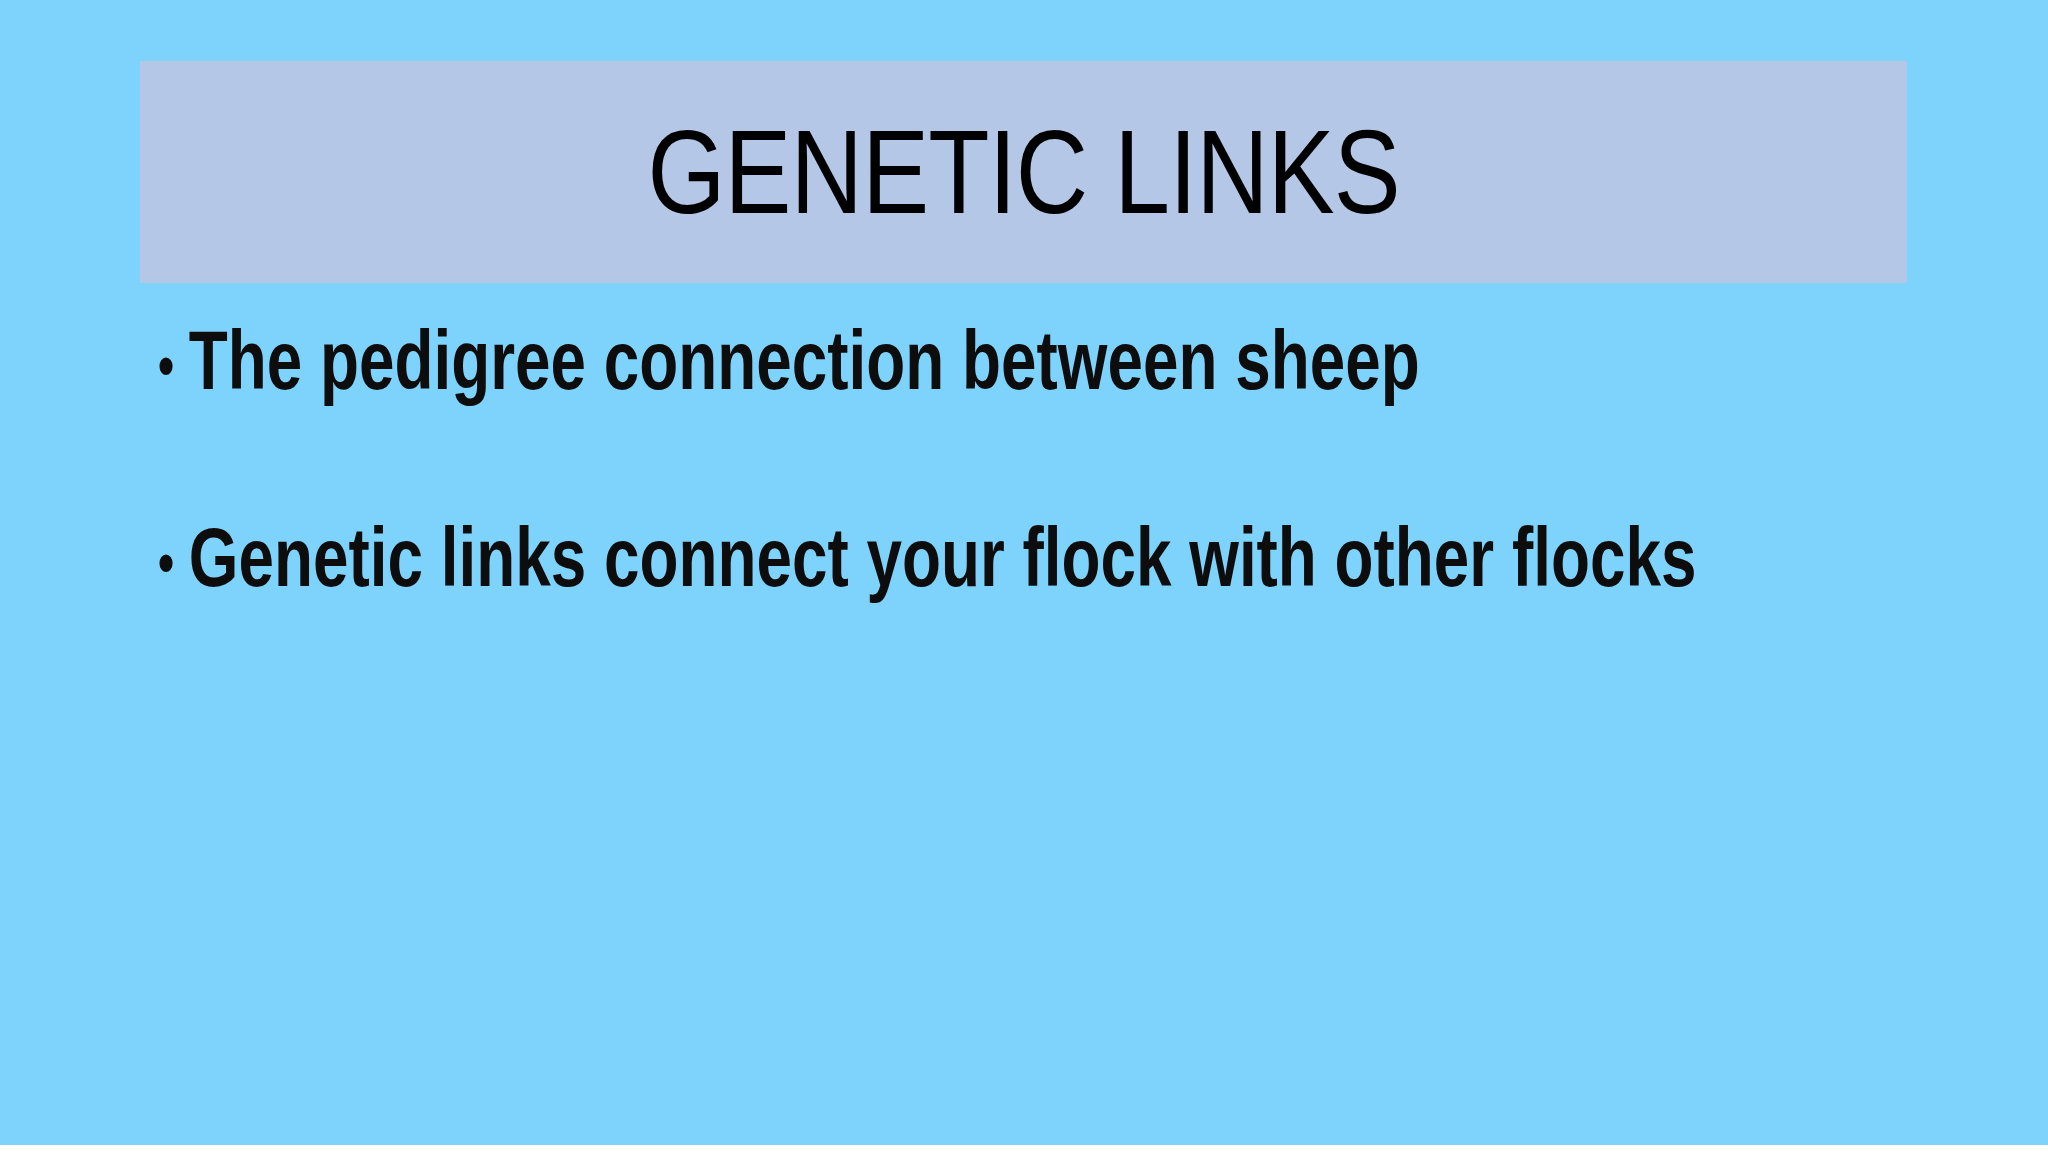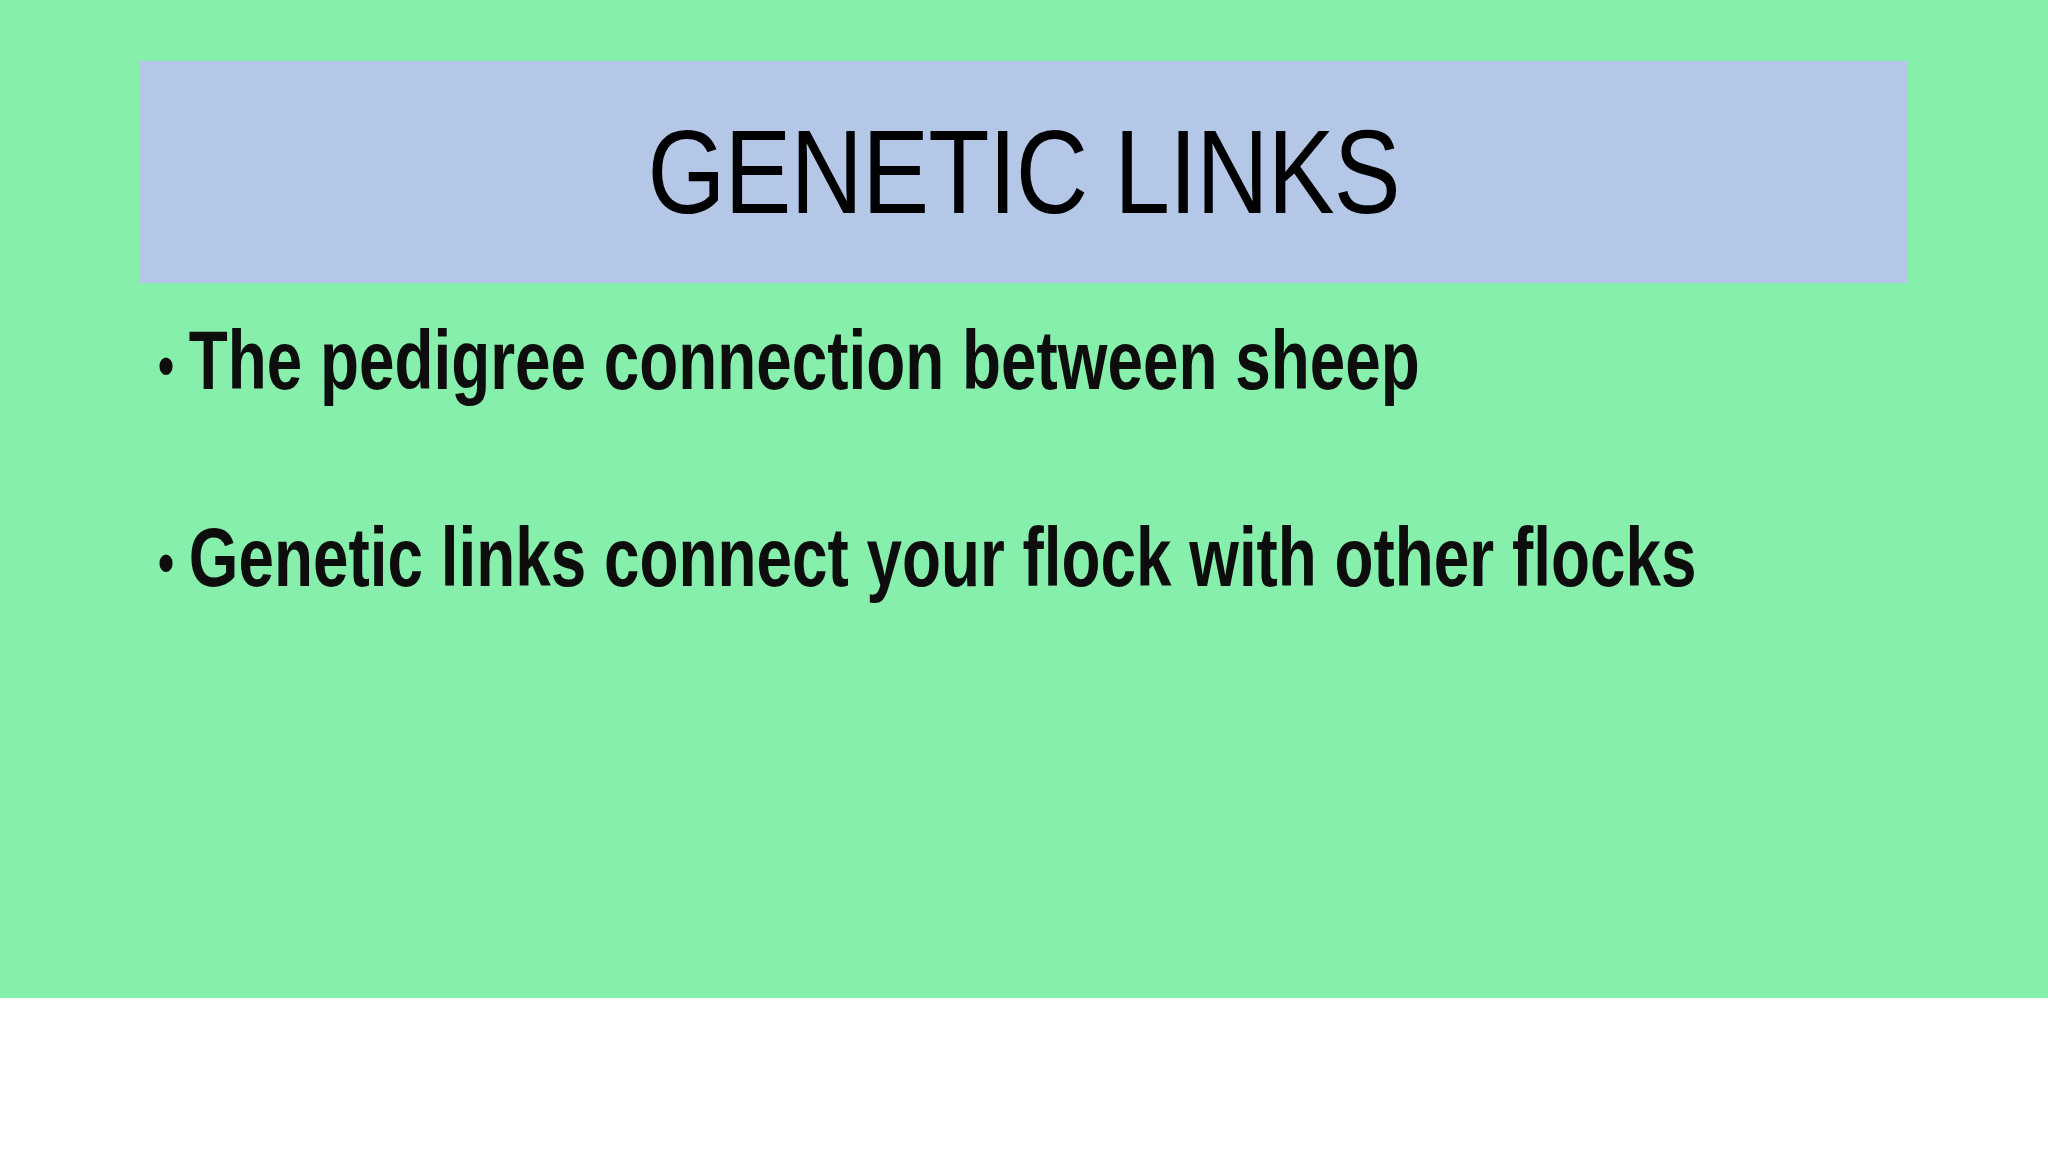--- a/index.html
+++ b/index.html
@@ -3,22 +3,22 @@
 <meta charset="utf-8">
 <style>
   html, body {
     margin: 0;
     padding: 0;
     background: #ffffff;
   }
   .slide {
     position: relative;
     width: 2048px;
-    height: 998px;
-    background: #86efac;
+    height: 1145px;
+    background: #7dd3fc;
     overflow: hidden;
     font-family: "Liberation Sans", sans-serif;
   }
   .title-banner {
     position: absolute;
     left: 140px;
     top: 61px;
     width: 1767px;
     height: 222px;
     background: #b4c7e7;

